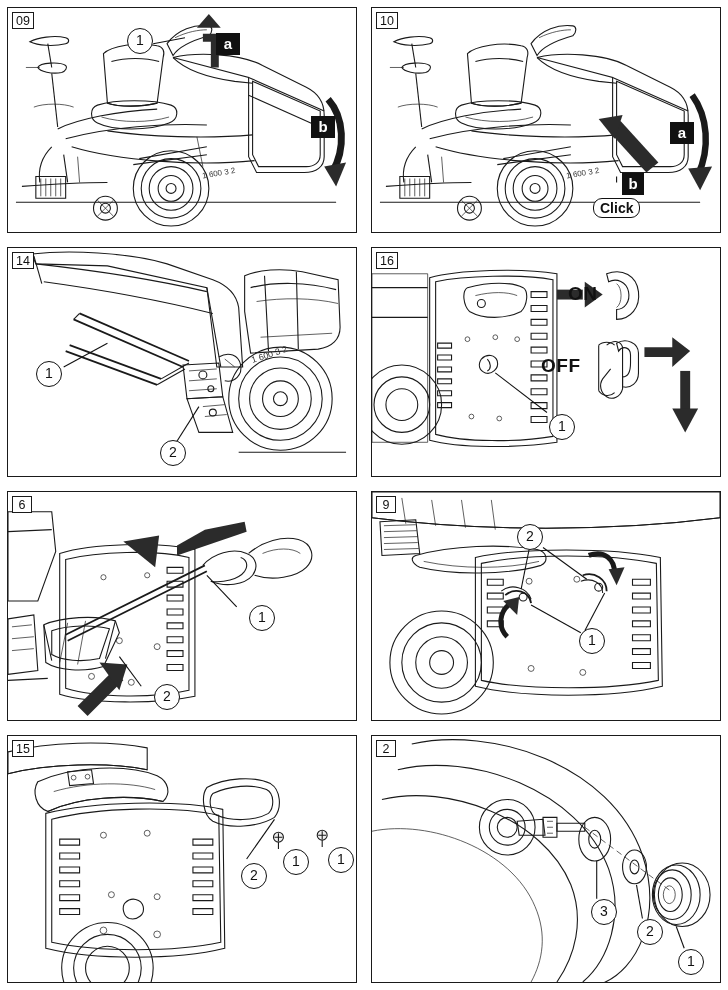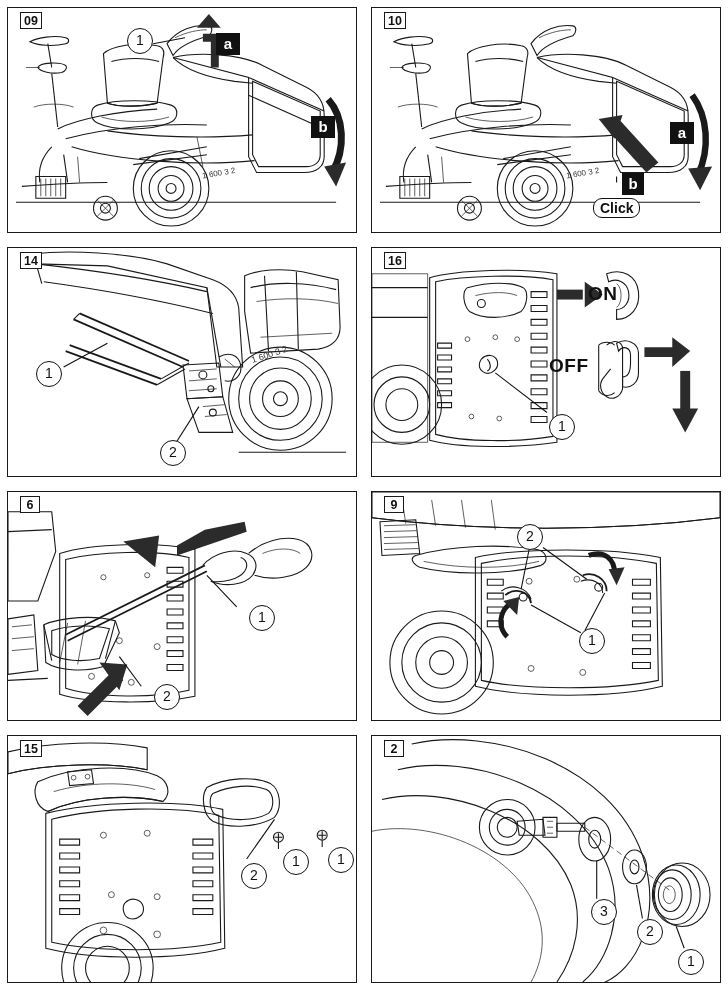--- a/index.html
+++ b/index.html
@@ -43,24 +43,23 @@
     top: 4px;
     min-width: 20px;
     height: 17px;
     padding: 0 3px;
     background: #ffffff;
     border: 1.4px solid #1a1a1a;
     font-size: 12.5px;
     line-height: 17px;
     text-align: center;
     color: #111;
-    font-weight: 700;
+    font-weight: 400;
     z-index: 40;
     box-sizing: border-box;
-    margin-left: 8px;
   }
   svg.art {
     position: absolute;
     left: 0; top: 0;
     width: 100%;
     height: 100%;
     display: block;
   }
   .callout {
     position: absolute;
@@ -368,22 +367,22 @@
         <path class="ln" d="M236 98 C244 92 250 94 252 100 L252 142 C250 150 242 154 236 150 C230 146 228 138 232 132 L240 122"></path>
         <path class="ln" d="M228 98 L228 144"></path>
         <path class="ln" d="M228 98 C232 94 240 94 244 98"></path>
         <path class="ln" d="M228 144 C232 150 240 150 244 146"></path>
 
         <path class="dark-fill" d="M274 100 L302 100 L302 90 L320 104 L302 120 L302 110 L274 110 Z"></path>
 
         <path class="dark-fill" d="M310 124 L320 124 L320 166 L310 166 Z"></path>
         <path class="dark-fill" d="M302 162 L328 162 L315 186 Z"></path>
       </svg>
-      <div class="onoff" style="left:196px;top:35px;margin-left:20px;">ON</div>
-      <div class="onoff" style="left:177px;top:107px;">OFF</div>
+      <div class="onoff" style="left:196px;top:35px;">ON</div>
+      <div class="onoff" style="left:169px;top:107px;">OFF</div>
       <div class="callout" style="left:177px;top:166px;">1</div>
     </div>
   </div>
 
   <div class="cell">
     <div class="panel">
       <div class="panel-num">6</div>
       <svg class="art" viewBox="0 0 350 230" preserveAspectRatio="none">
 
         <path class="ln" d="M0 20 L44 20 L48 60 L30 110 L0 110 Z" fill="#f0f0f0"></path>

